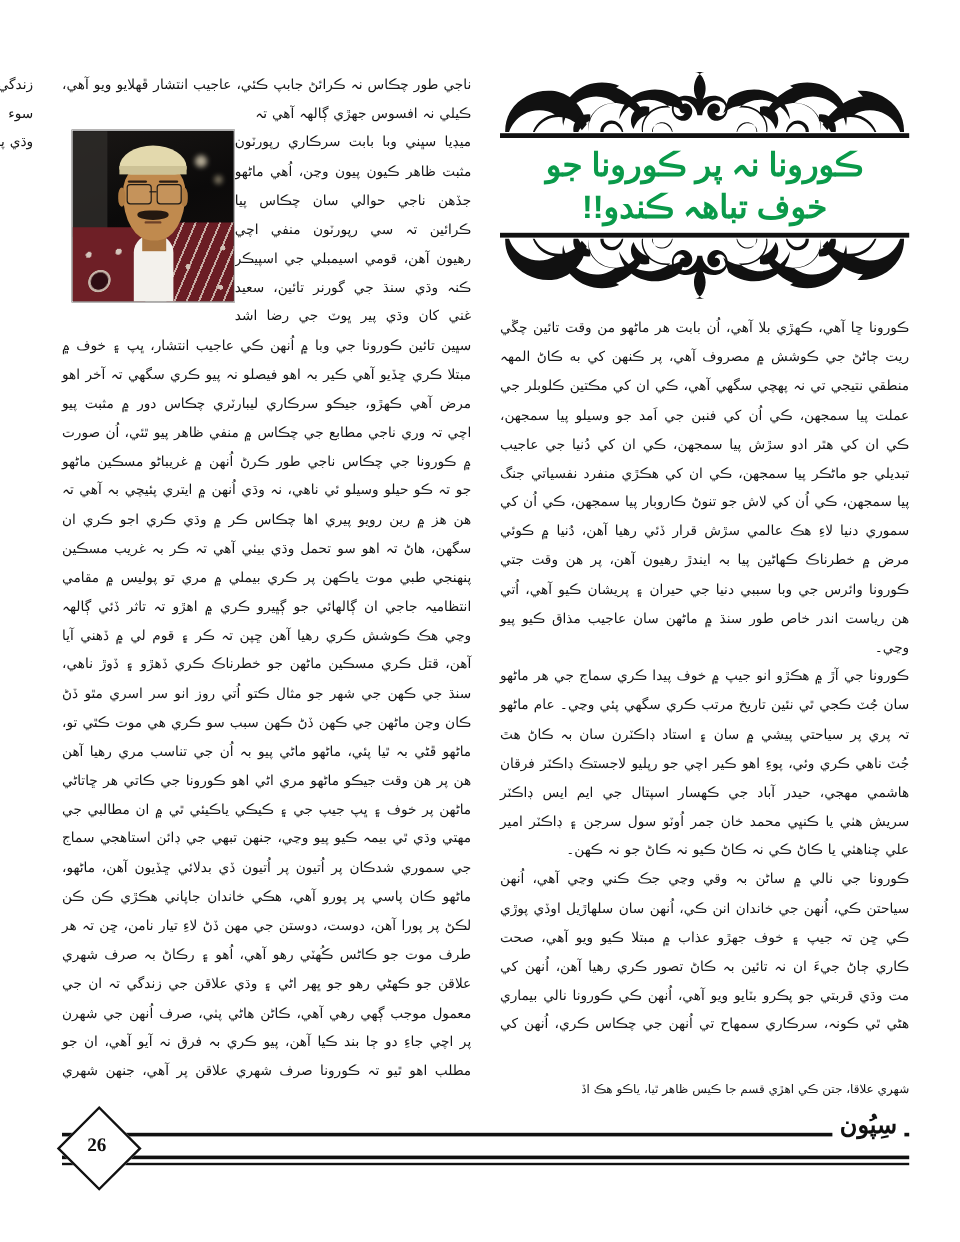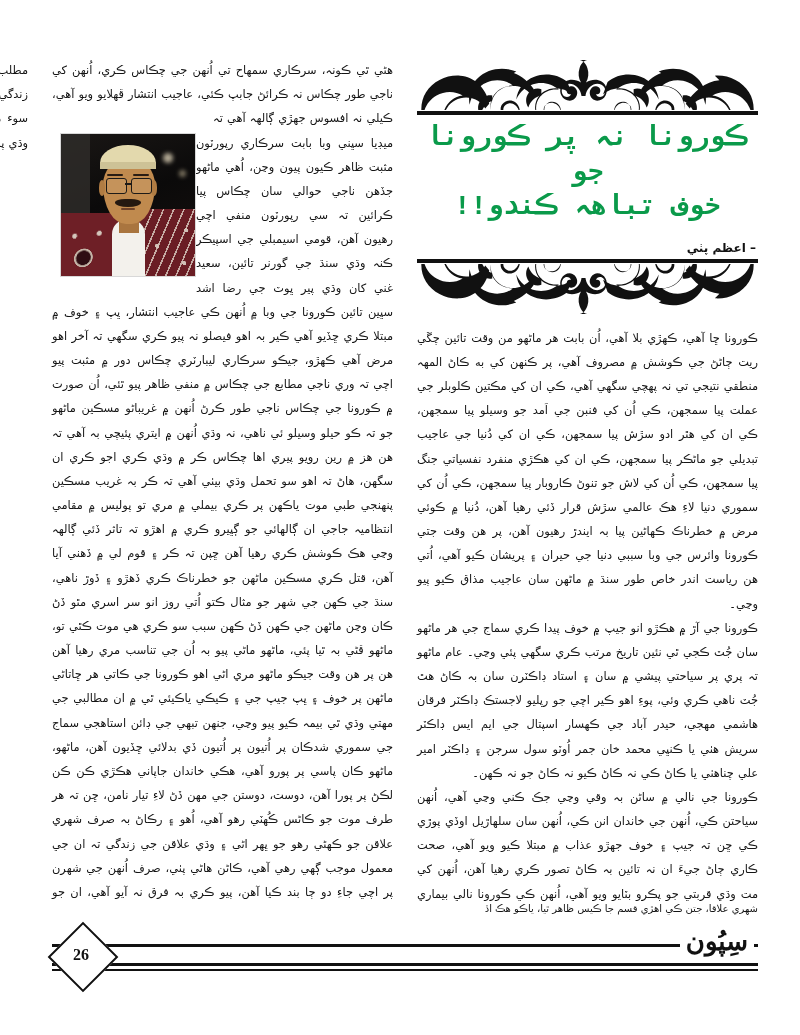--- a/index.html
+++ b/index.html
@@ -63,27 +63,27 @@
     height: 4px;
     background: #111;
     width: 100%;
     margin: 1px 0 6px 0;
   }
   .rule-thick.low { margin: 4px 0 1px 0; }
 
   .headline {
     direction: rtl;
     color: #0a9a4a;
-    font-family: Liberation Mono, monospace;
+    font-family: Liberation Sans, sans-serif;
     font-weight: 700;
     font-size: 27px;
     line-height: 1.28;
     letter-spacing: 0.5px;
     text-align: center;
-    margin: 2px 0 16px 0;
+    margin: 2px 0 4px 0;
     white-space: pre-line;
   }
 
   .byline {
     direction: rtl;
     text-align: right;
     font-size: 12px;
     font-weight: 700;
     color: #111;
     margin: 4px 2px 2px 0;
@@ -212,21 +212,21 @@
     font-size: 16px;
     font-weight: 700;
     color: #111;
     direction: ltr;
   }
   .mag-name {
     position: absolute;
     right: 4px;
     top: -4px;
     font-family: Liberation Serif, serif;
-    font-size: 26px;
+    font-size: 20px;
     font-weight: 700;
     color: #111;
     direction: rtl;
     background: #fff;
     padding: 0 6px;
     line-height: 1.2;
   }
 </style>
 </head>
 <body>
@@ -254,21 +254,20 @@
               <path d="M530 72c10-2 20 3 25 12 5 8 4 19-2 26-2-13-11-24-23-28z"></path>
             </g>
           </svg>
         </div>
 
         <div class="rule-thick"></div>
 
         <div class="headline">ڪورونا نہ پر ڪورونا جو
 خوف تباهہ ڪندو!!</div>
 
-        <div class="byline">– اعظم پٺي</div>
 
         <div class="rule-thick low"></div>
 
         <div class="ornament flip">
           <svg viewBox="0 0 680 100" preserveAspectRatio="none" aria-hidden="true">
             <g fill="#111">
               <path d="M340 4c-7 0-13 7-16 16-3 9-2 19 3 27-10-6-22-7-31-2-10 6-13 18-8 27 4 8 14 12 22 9 7-3 11-11 9-18-2-6-8-10-14-8-5 1-8 6-6 11 1 3 5 5 8 3-1 5-7 7-12 5-6-3-8-11-5-17 4-7 14-9 22-6 9 4 15 13 16 22h8c1-9 7-18 16-22 8-3 18-1 22 6 3 6 1 14-5 17-5 2-11 0-12-5 3 2 7 0 8-3 2-5-1-10-6-11-6-2-12 2-14 8-2 7 2 15 9 18 8 3 18-1 22-9 5-9 2-21-8-27-9-5-21-4-31 2 5-8 6-18 3-27-3-9-9-16-16-16z"></path>
               <path d="M300 46c-18-14-44-18-66-10-20 7-34 24-36 44 7-16 22-28 40-31 16-3 33 2 45 12-14-2-29 3-38 14-10 12-10 30 0 41 8 9 23 11 33 4 9-6 12-19 6-28-5-8-16-10-24-5-6 4-8 13-4 19 3 5 10 6 14 2-3 4-9 4-13 1-5-4-6-12-2-17 5-7 16-8 23-3 9 6 11 18 5 27-7 10-22 13-33 6-13-8-18-26-12-40 6-15 22-24 38-24 12 0 24 4 33 12z"></path>
               <path d="M380 46c18-14 44-18 66-10 20 7 34 24 36 44-7-16-22-28-40-31-16-3-33 2-45 12 14-2 29 3 38 14 10 12 10 30 0 41-8 9-23 11-33 4-9-6-12-19-6-28 5-8 16-10 24-5 6 4 8 13 4 19-3 5-10 6-14 2 3 4 9 4 13 1 5-4 6-12 2-17-5-7-16-8-23-3-9 6-11 18-5 27 7 10 22 13 33 6 13-8 18-26 12-40-6-15-22-24-38-24-12 0-24 4-33 12z"></path>
               <path d="M198 26c-26-10-57-6-77 13-14 13-20 33-16 51 3-19 16-36 34-43 17-7 38-5 52 6-16 0-32 8-40 22-9 16-4 38 11 48 12 8 30 6 39-6 7-10 5-25-5-32-8-6-20-4-26 4-5 6-4 16 2 21 5 4 13 3 16-2-3 3-9 3-12 0-5-4-5-12-1-16 5-6 15-7 21-1 9 7 10 20 3 29-8 11-25 13-37 5-15-10-19-31-11-47 8-17 27-26 45-24 12 1 23 7 31 16l6-10c-10-14-24-25-40-31z"></path>

